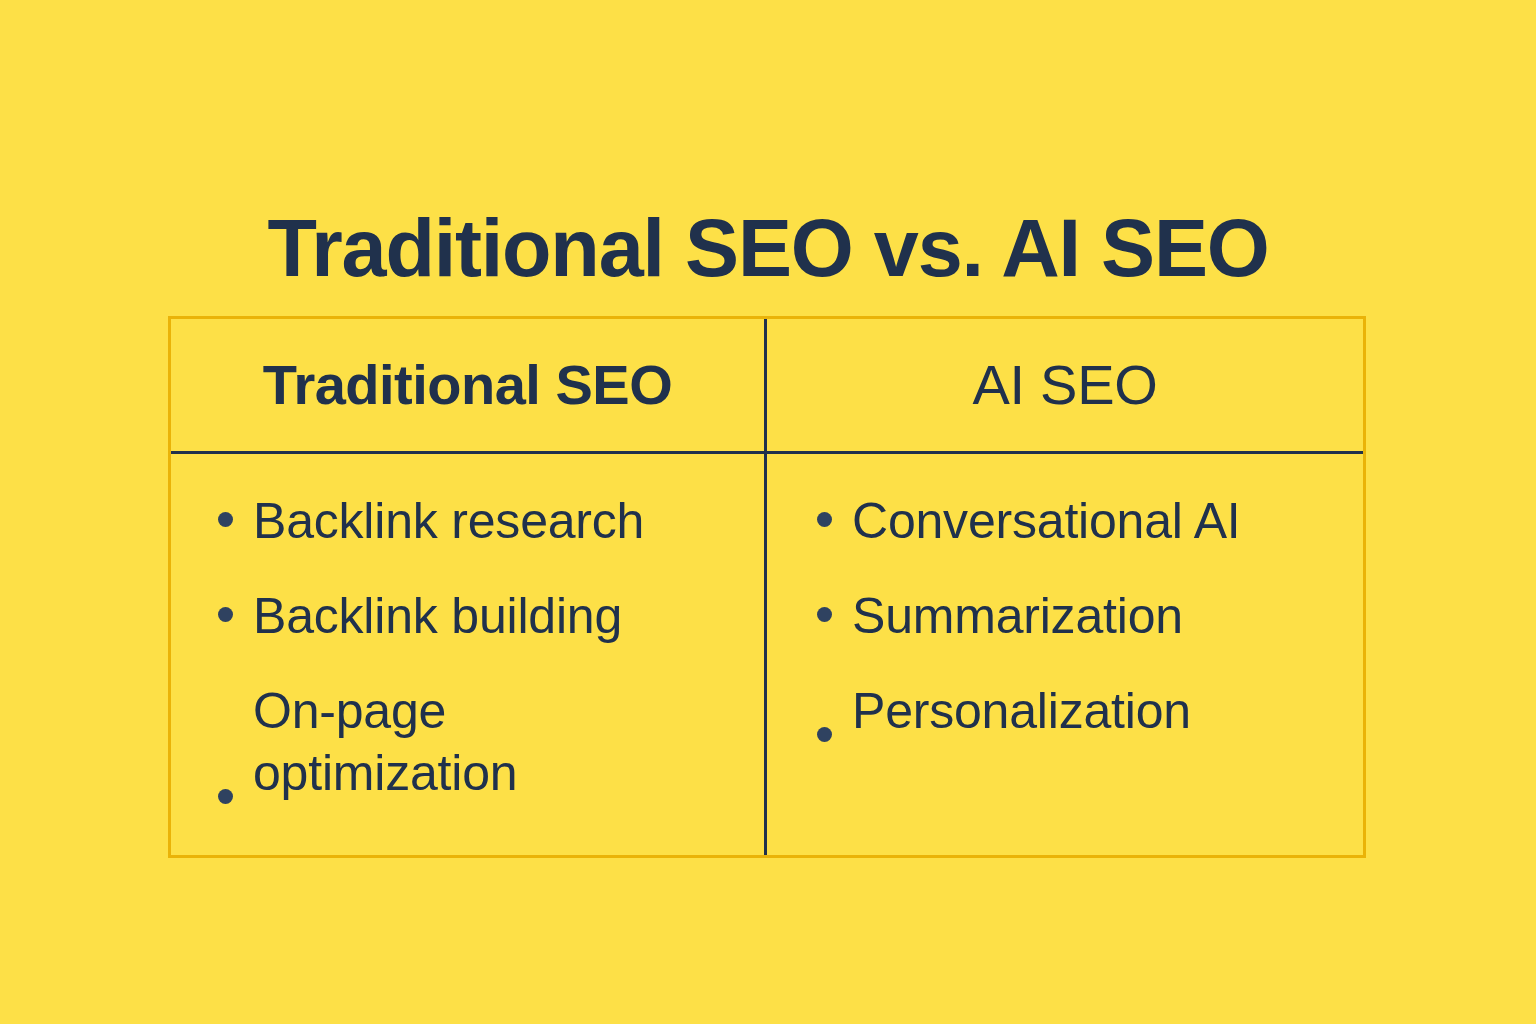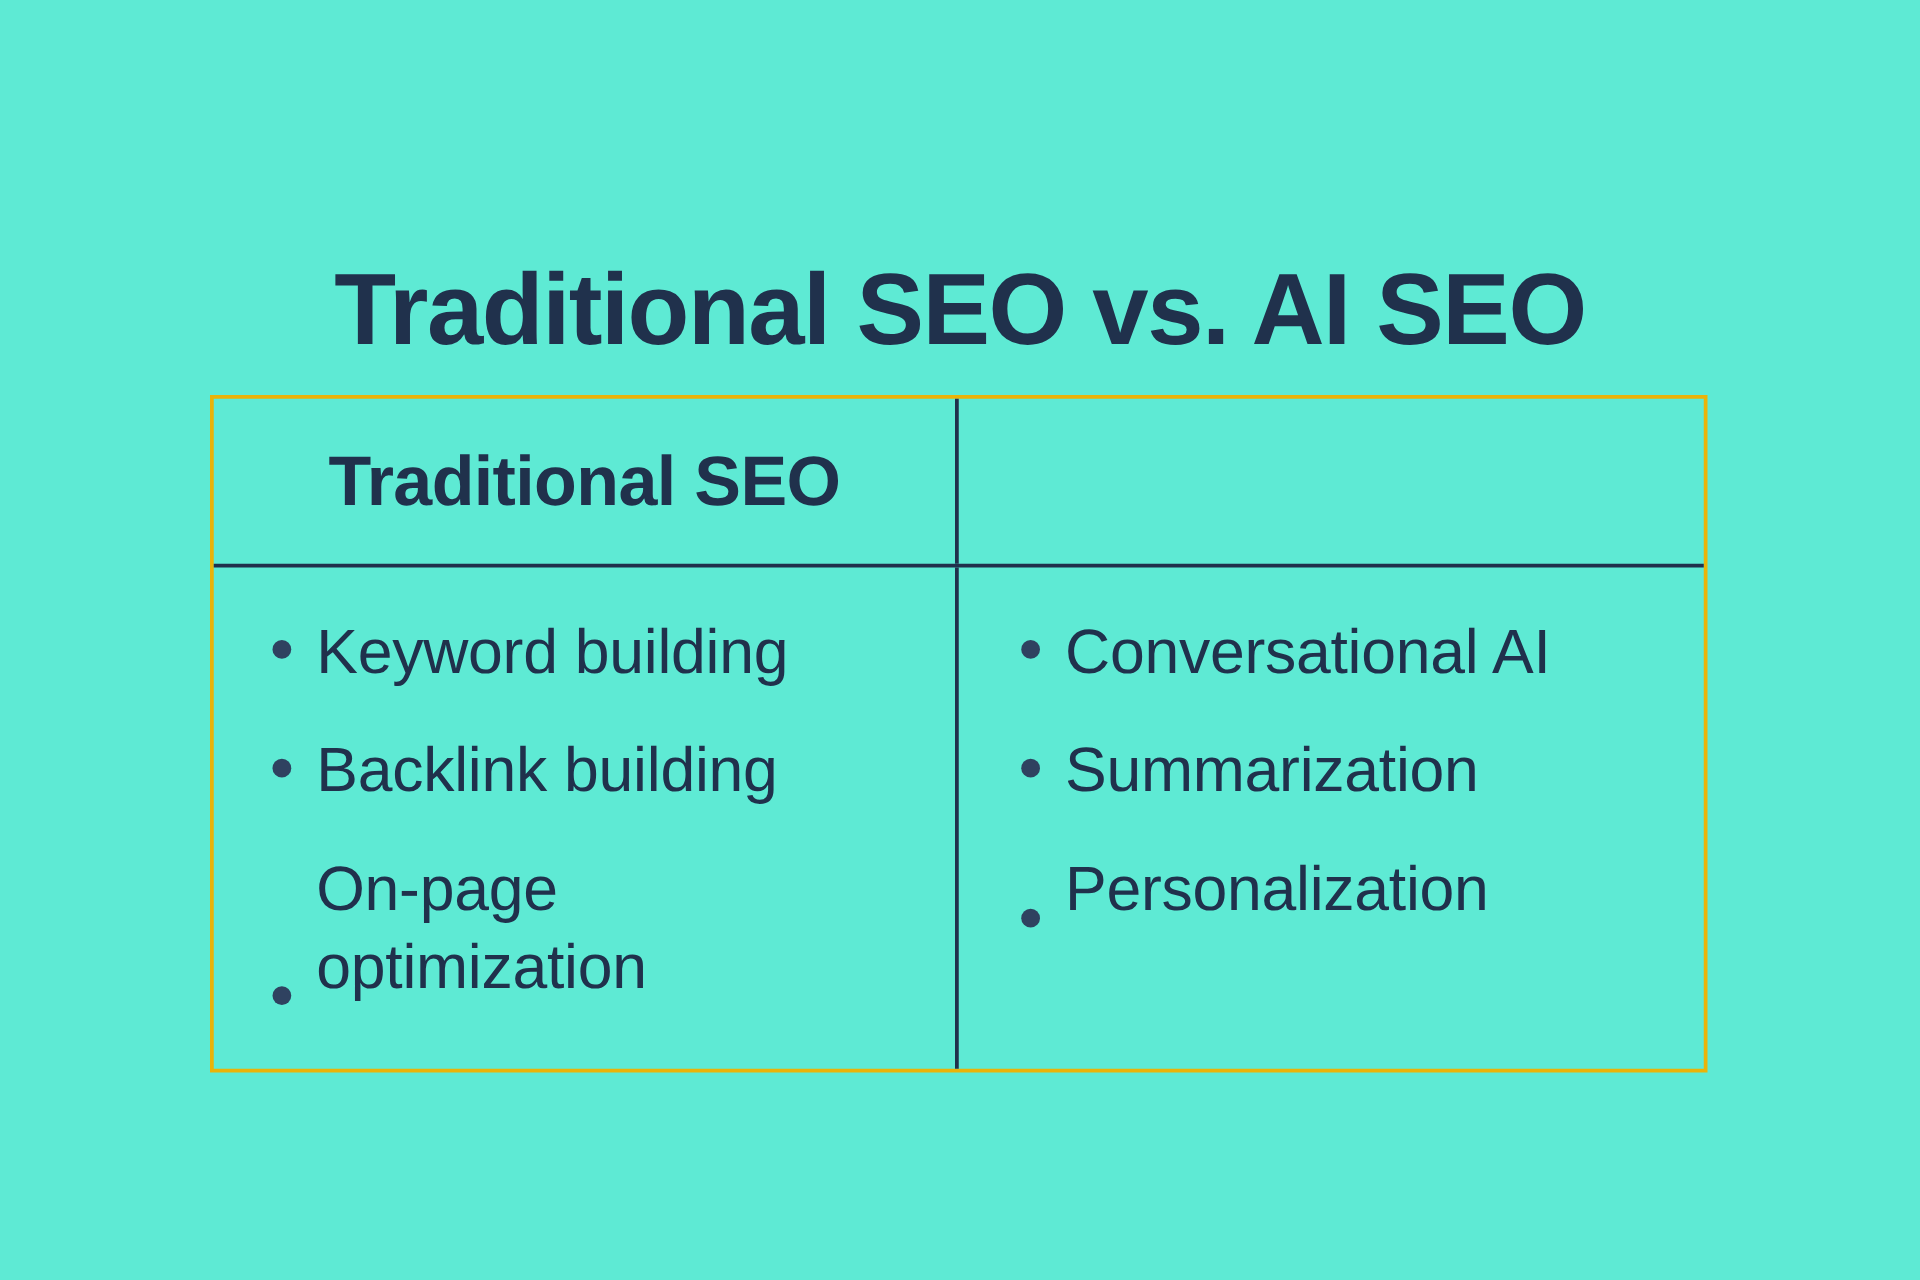--- a/index.html
+++ b/index.html
@@ -12,21 +12,21 @@
     background: #ffffff;
     font-family: "Liberation Sans", sans-serif;
     -webkit-font-smoothing: antialiased;
     overflow: hidden;
   }
 
   .slide {
     position: relative;
     width: 1536px;
     height: 1024px;
-    background: #5eead4;
+    background: #fde047;
   }
 
   
   .page-title {
     position: absolute;
     left: 0;
     top: 152px;
     width: 1536px;
     text-align: center;
     font-size: 81px;
@@ -137,29 +137,32 @@
 <div class="slide">
 
   <h1 class="page-title">Traditional SEO vs. AI SEO</h1>
 
   <div class="comparison-table">
 
     <div class="table-header-row">
       <div class="col col-left">
         <span class="col-header-text strong">Traditional SEO</span>
       </div>
+      <div class="col col-right">
+        <span class="col-header-text medium">AI SEO</span>
+      </div>
     </div>
 
     <div class="table-body-row">
 
       <div class="col col-left">
         <ul class="bullet-list">
           <li>
             <span class="bullet-dot"></span>
-            <span class="bullet-text">Keyword building</span>
+            <span class="bullet-text">Backlink research</span>
           </li>
           <li>
             <span class="bullet-dot"></span>
             <span class="bullet-text">Backlink building</span>
           </li>
           <li>
             <span class="bullet-dot"></span>
             <span class="bullet-text">On-page optimization</span>
           </li>
         </ul>

